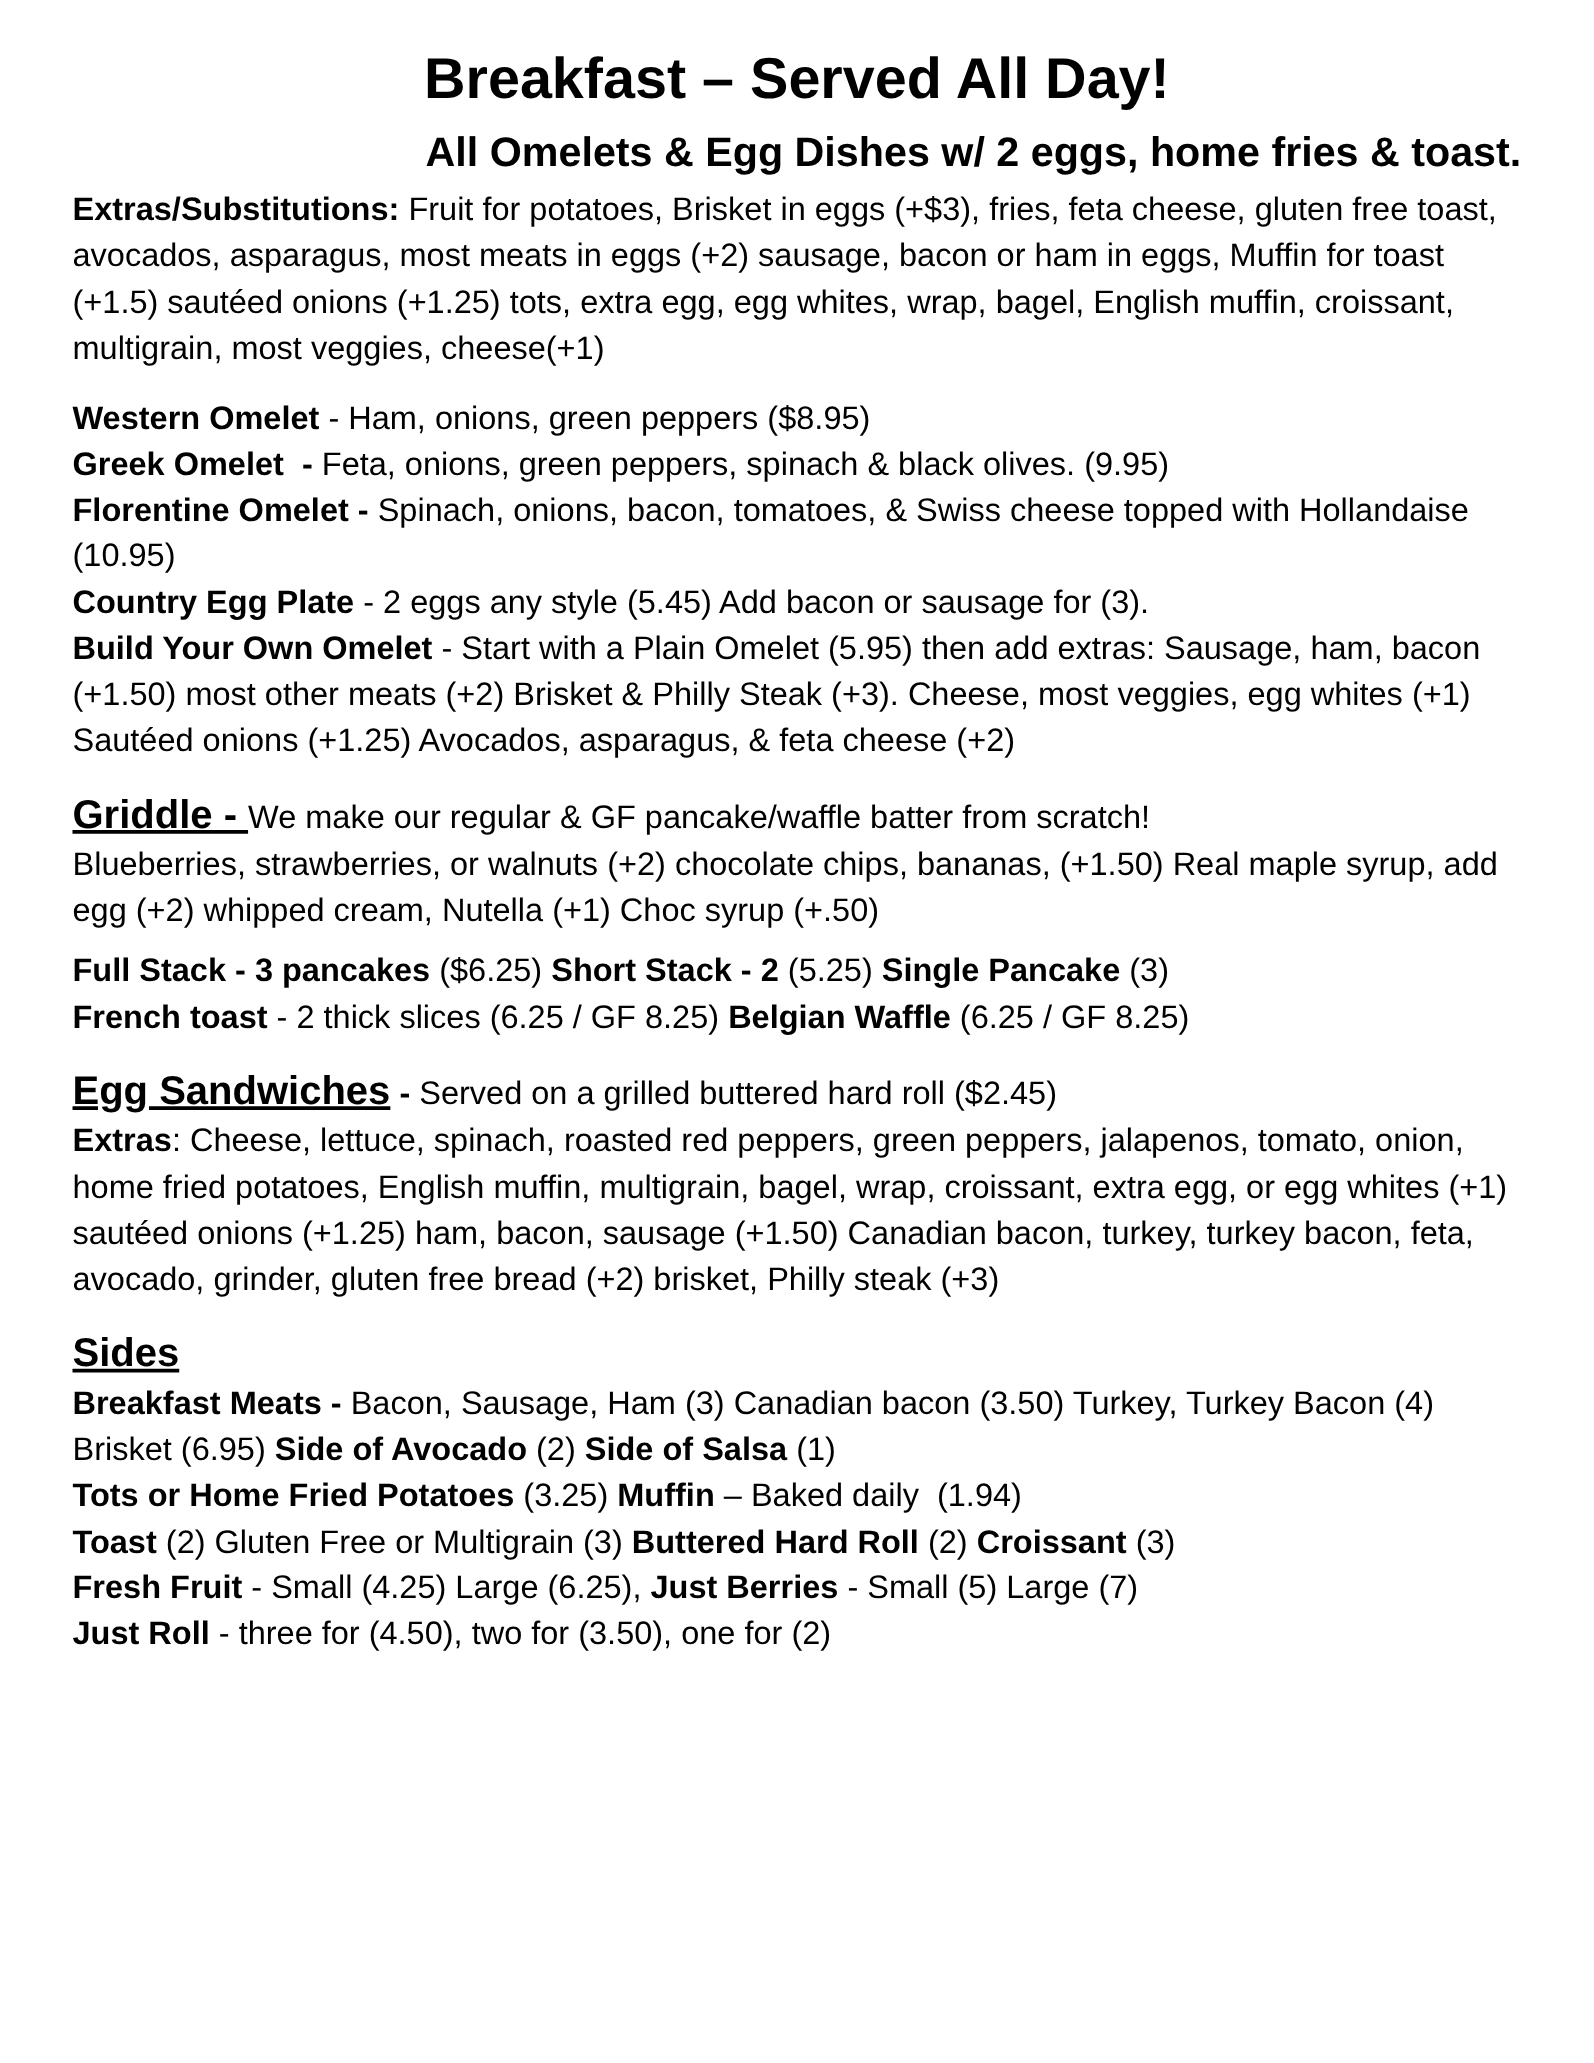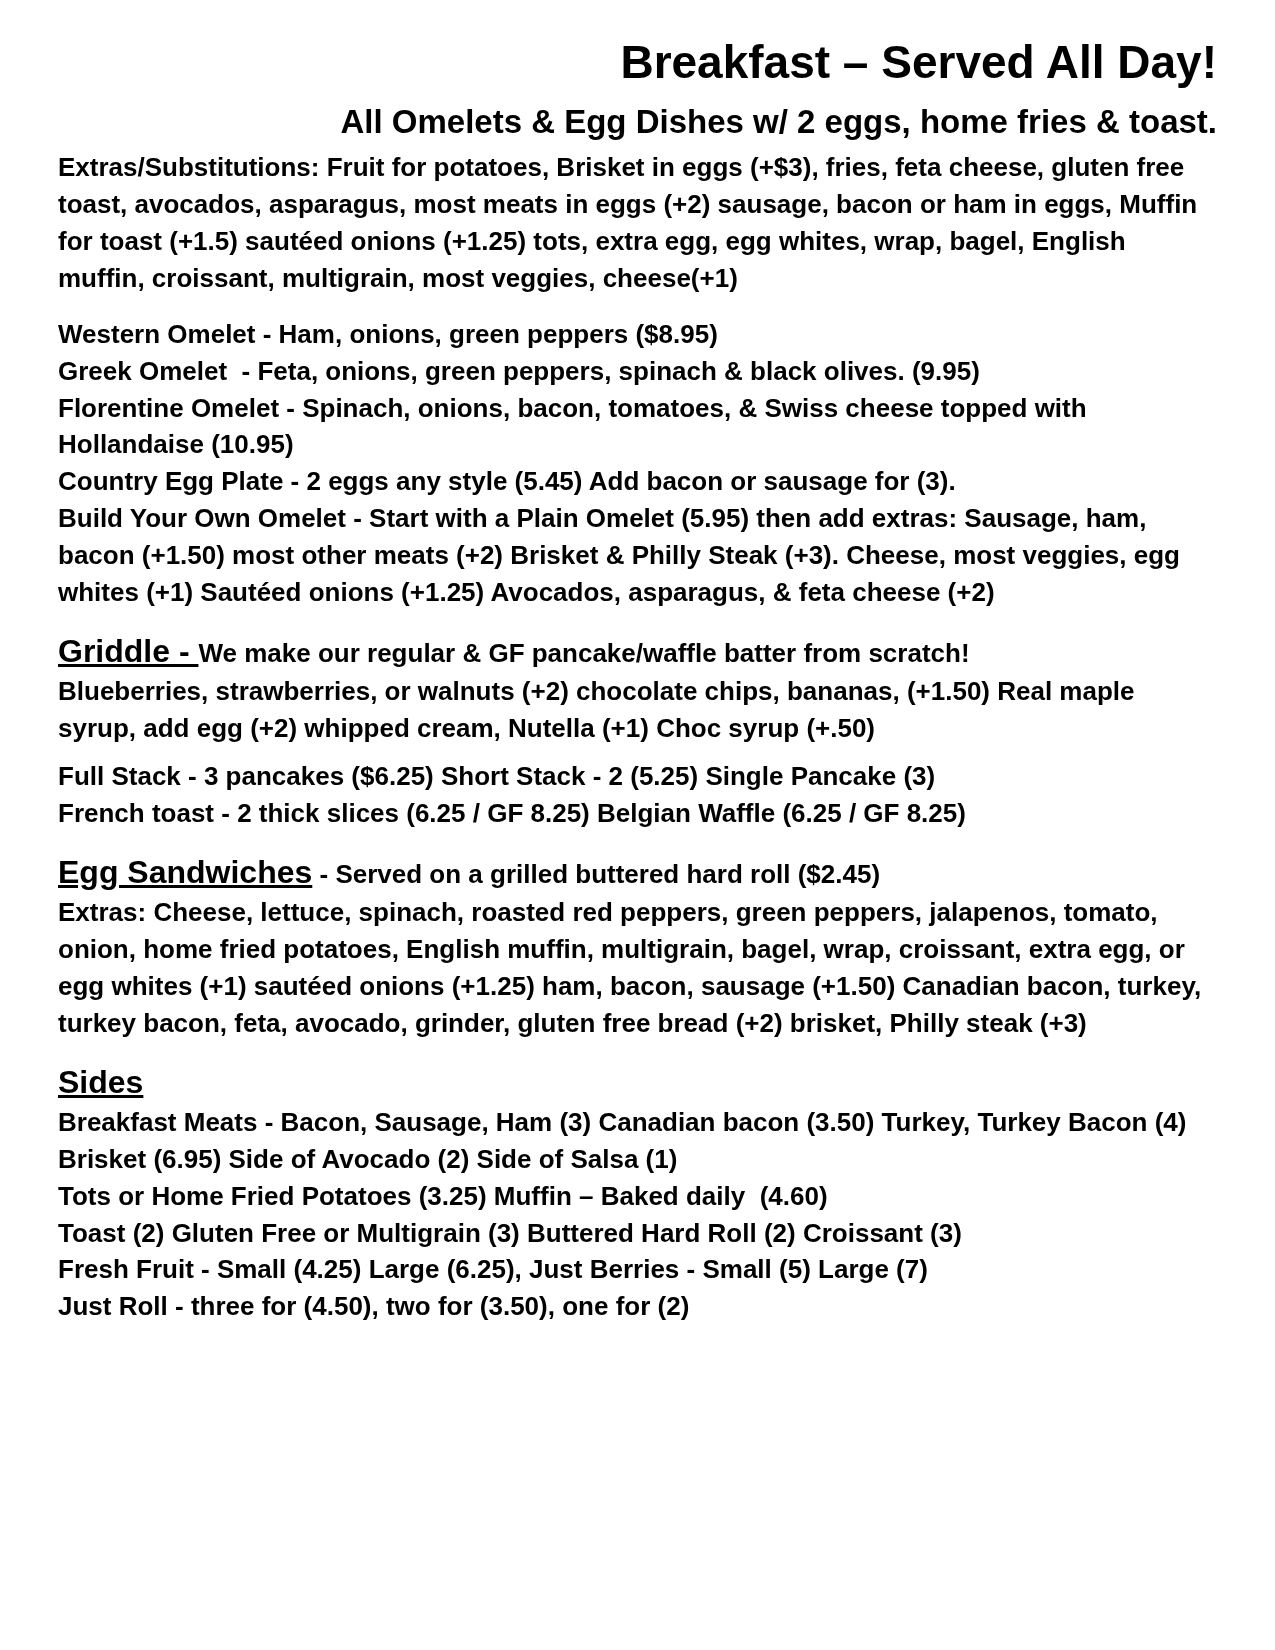--- a/index.html
+++ b/index.html
@@ -12,21 +12,21 @@
     width: 1275px;
     min-height: 1650px;
     margin: 0 auto;
     padding: 36px 58px 40px 58px;
     background: #ffffff;
     color: #000000;
     font-family: "Liberation Sans", sans-serif;
   }
   .page-title {
     margin: 0 0 12px 0;
-    text-align: right;
+    text-align: center;
     font-size: 46px;
     font-weight: 700;
     line-height: 1.15;
   }
   .page-subtitle {
     margin: 0;
     font-size: 33px;
     font-weight: 700;
     line-height: 1.25;
     text-align: right;
@@ -45,21 +45,21 @@
     line-height: 1.42;
   }
   .gap-top { margin-top: 11px; }
   .seg-h {
     font-size: 32px;
     font-weight: 700;
     text-decoration: underline;
     white-space: pre-wrap;
   }
   .seg-b { font-weight: 700; white-space: pre-wrap; }
-  .seg-r { font-weight: 700; white-space: pre-wrap; }
+  .seg-r { font-weight: 400; white-space: pre-wrap; }
 </style>
 </head>
 <body>
 
 <div class="page">
   <h1 class="page-title">Breakfast – Served All Day!</h1>
   <h2 class="page-subtitle">All Omelets &amp; Egg Dishes w/ 2 eggs, home fries &amp; toast.</h2>
   <div>
       <section class="menu-section">
         <p class="menu-line"><span class="seg-b">Extras/Substitutions: </span><span class="seg-r">Fruit for potatoes, Brisket in eggs (+$3), fries, feta cheese, gluten free toast, avocados, asparagus, most meats in eggs (+2) sausage, bacon or ham in eggs, Muffin for toast (+1.5) sautéed onions (+1.25) tots, extra egg, egg whites, wrap, bagel, English muffin, croissant, multigrain, most veggies, cheese(+1)</span></p>
@@ -77,19 +77,19 @@
         <p class="menu-line gap-top"><span class="seg-b">Full Stack - 3 pancakes</span><span class="seg-r"> ($6.25) </span><span class="seg-b">Short Stack - 2</span><span class="seg-r"> (5.25) </span><span class="seg-b">Single Pancake</span><span class="seg-r"> (3)</span></p>
         <p class="menu-line"><span class="seg-b">French toast</span><span class="seg-r"> - 2 thick slices (6.25 / GF 8.25) </span><span class="seg-b">Belgian Waffle</span><span class="seg-r"> (6.25 / GF 8.25)</span></p>
       </section>
       <section class="menu-section">
         <h2 class="section-heading"><span class="seg-h">Egg Sandwiches</span><span class="seg-b"> - </span><span class="seg-r">Served on a grilled buttered hard roll ($2.45)</span></h2>
         <p class="menu-line"><span class="seg-b">Extras</span><span class="seg-r">: Cheese, lettuce, spinach, roasted red peppers, green peppers, jalapenos, tomato, onion, home fried potatoes, English muffin, multigrain, bagel, wrap, croissant, extra egg, or egg whites (+1) sautéed onions (+1.25) ham, bacon, sausage (+1.50) Canadian bacon, turkey, turkey bacon, feta, avocado, grinder, gluten free bread (+2) brisket, Philly steak (+3)</span></p>
       </section>
       <section class="menu-section">
         <h2 class="section-heading"><span class="seg-h">Sides</span></h2>
         <p class="menu-line"><span class="seg-b">Breakfast Meats - </span><span class="seg-r">Bacon, Sausage, Ham (3) Canadian bacon (3.50) Turkey, Turkey Bacon (4) Brisket (6.95) </span><span class="seg-b">Side of Avocado</span><span class="seg-r"> (2) </span><span class="seg-b">Side of Salsa</span><span class="seg-r"> (1)</span></p>
-        <p class="menu-line"><span class="seg-b">Tots or Home Fried Potatoes</span><span class="seg-r"> (3.25) </span><span class="seg-b">Muffin</span><span class="seg-r"> – Baked daily  (4.60)</span></p>
+        <p class="menu-line"><span class="seg-b">Tots or Home Fried Potatoes</span><span class="seg-r"> (3.25) </span><span class="seg-b">Muffin</span><span class="seg-r"> – Baked daily  (1.94)</span></p>
         <p class="menu-line"><span class="seg-b">Toast</span><span class="seg-r"> (2) Gluten Free or Multigrain (3) </span><span class="seg-b">Buttered Hard Roll</span><span class="seg-r"> (2) </span><span class="seg-b">Croissant</span><span class="seg-r"> (3)</span></p>
         <p class="menu-line"><span class="seg-b">Fresh Fruit</span><span class="seg-r"> - Small (4.25) Large (6.25), </span><span class="seg-b">Just Berries</span><span class="seg-r"> - Small (5) Large (7)</span></p>
         <p class="menu-line"><span class="seg-b">Just Roll</span><span class="seg-r"> - three for (4.50), two for (3.50), one for (2)</span></p>
       </section>
     </div>
 </div>
 
 </body></html>

